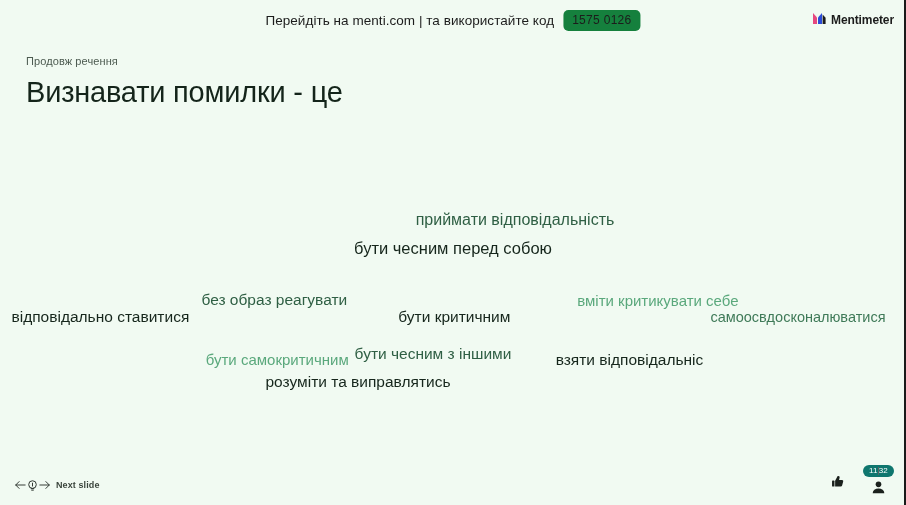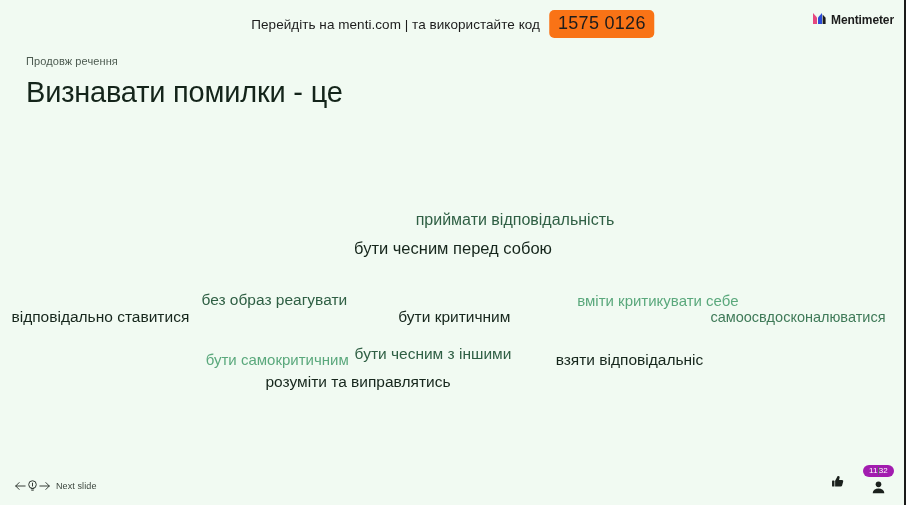--- a/index.html
+++ b/index.html
@@ -36,24 +36,24 @@
     align-items: center;
     gap: 9px;
     white-space: nowrap;
   }
   #join-text {
     font-size: 13.5px;
     color: #1c1c1c;
     letter-spacing: 0.05px;
   }
   #join-code {
-    background: #f97316;
+    background: #15803d;
     border-radius: 5px;
     padding: 3px 9px 4px 9px;
-    font-size: 18px;
+    font-size: 12px;
     color: #1c1c1c;
     letter-spacing: 0.3px;
   }
 
   #brand {
     position: absolute;
     right: 12px;
     top: 11px;
     display: flex;
     align-items: center;
@@ -114,22 +114,23 @@
     left: 0;
     bottom: 0;
     width: 906px;
     height: 40px;
   }
   #nav-left {
     position: absolute;
     left: 14px;
     bottom: 13px;
     display: flex;
-    align-items: center;
+    align-items: flex-start;
     gap: 0;
+    font-weight: bold;
   }
   .nav-btn {
     display: flex;
     align-items: center;
     gap: 5px;
     color: #2b332d;
     cursor: pointer;
   }
   #next-label {
     font-size: 9px;
@@ -146,21 +147,21 @@
     gap: 17px;
   }
   #thumbs-btn { cursor: pointer; margin-bottom: 2px; }
   #participants {
     position: relative;
     display: flex;
     flex-direction: column;
     align-items: center;
   }
   #count-badge {
-    background: #a21caf;
+    background: #0f766e;
     color: #ffffff;
     border-radius: 9px;
     font-size: 8px;
     padding: 2px 6px 2px 6px;
     display: flex;
     align-items: center;
     gap: 0;
     line-height: 1;
     margin-bottom: 3px;
     letter-spacing: 0.2px;

